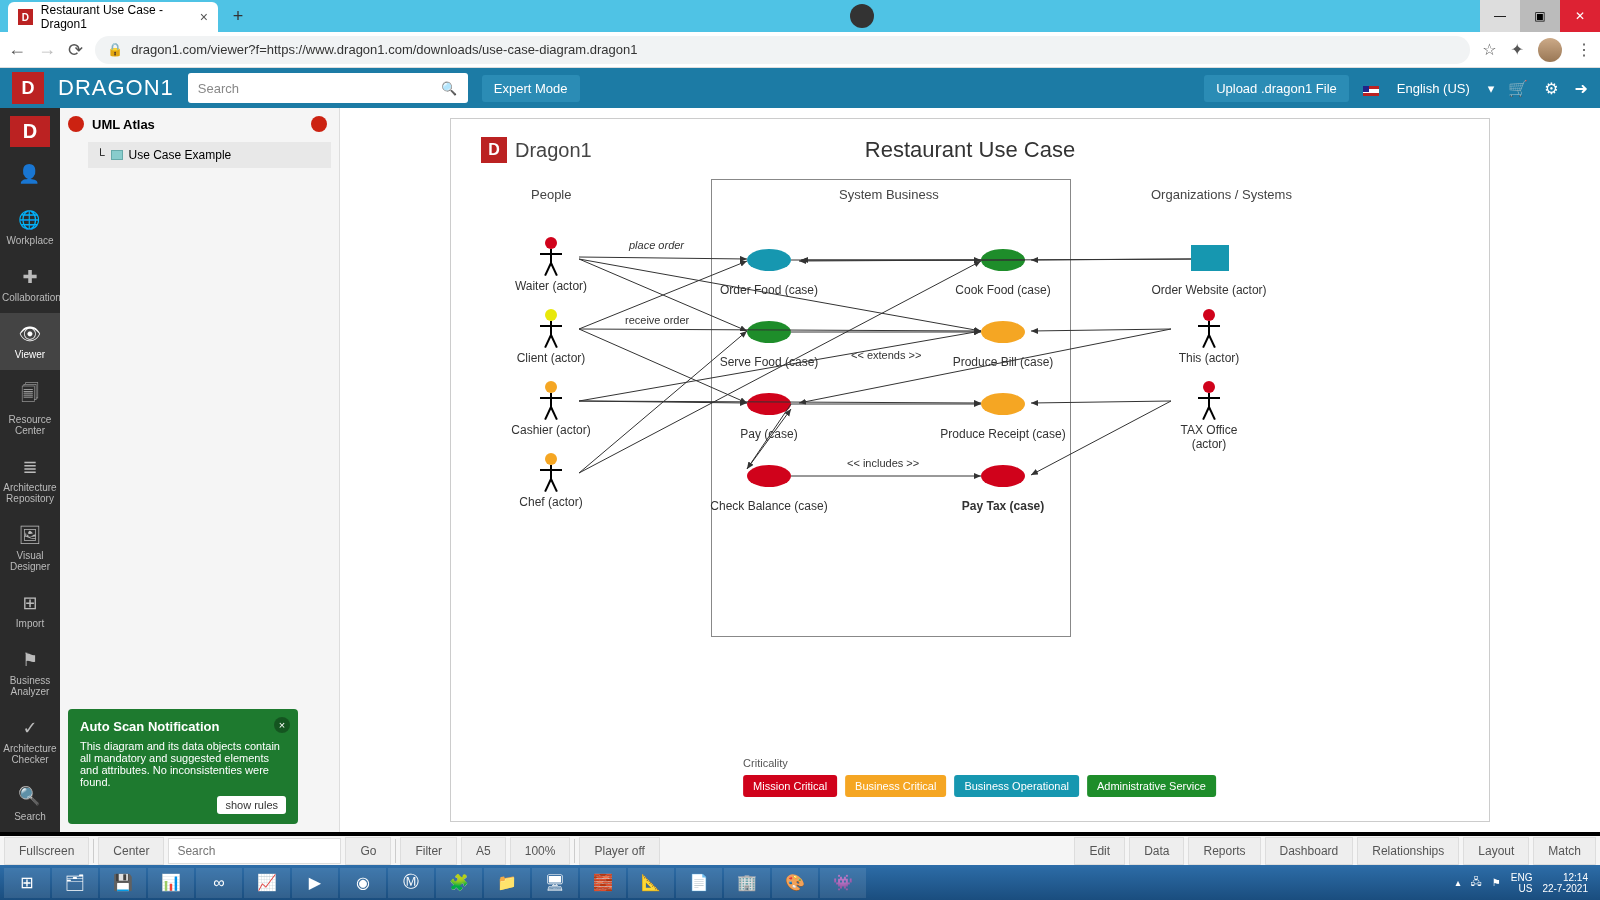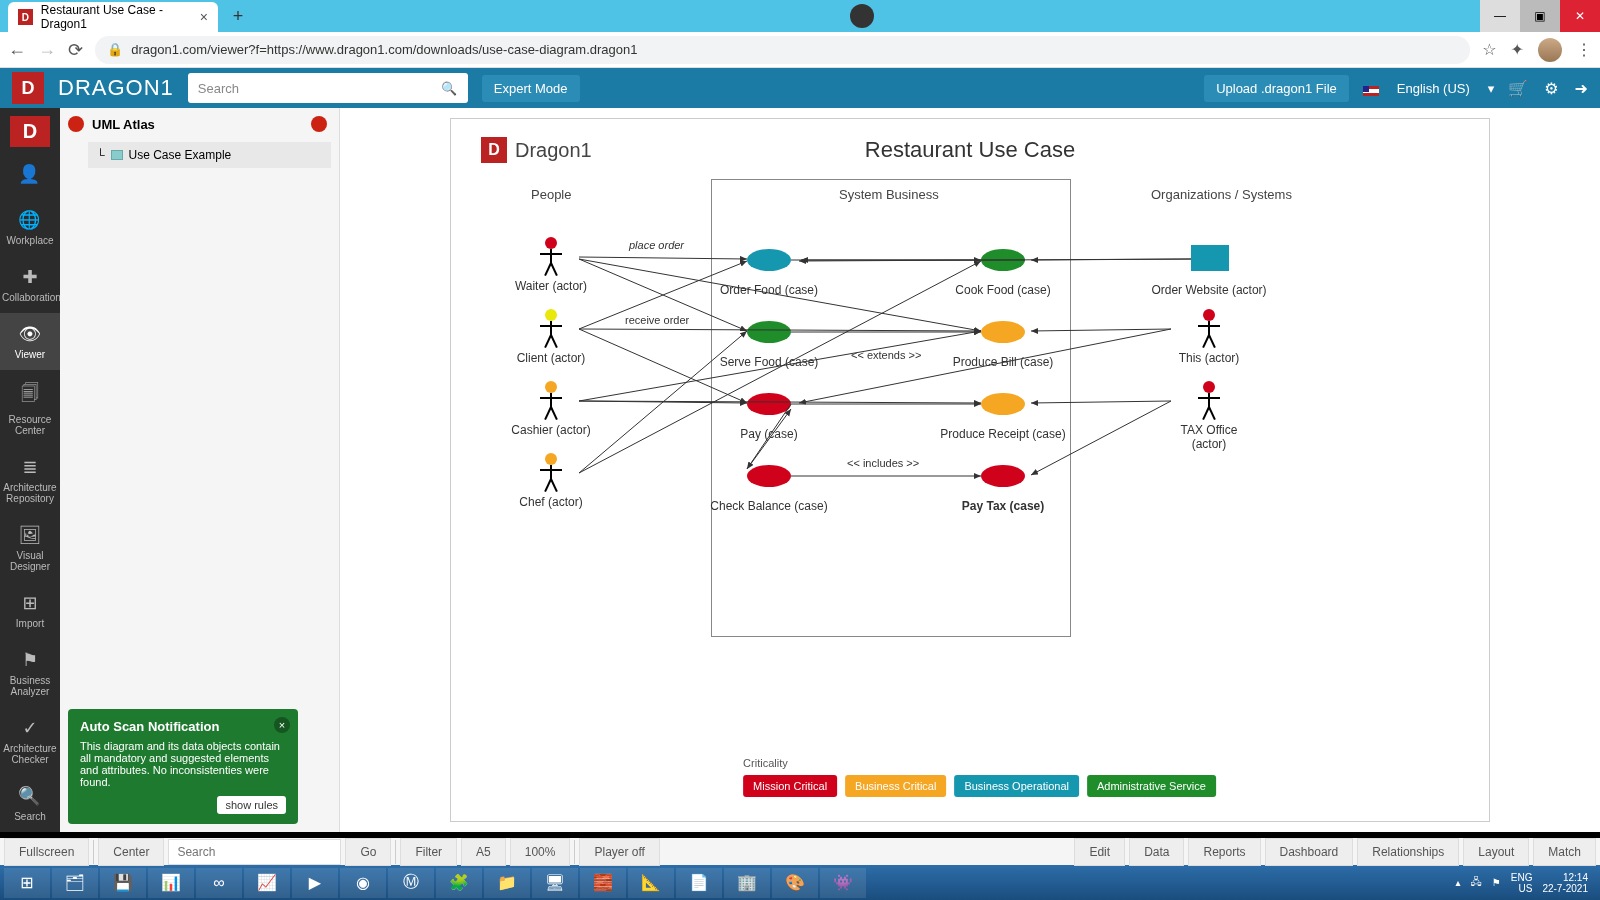--- a/index.html
+++ b/index.html
@@ -56,21 +56,21 @@
 
 .notif { position: absolute; left: 8px; bottom: 8px; width: 230px; background: #1e7a2f; color: #fff; border-radius: 4px; padding: 10px 12px; font-size: 11px; }
 .notif .nt { font-weight: bold; font-size: 13px; margin-bottom: 6px; }
 .notif .nx { position: absolute; right: 8px; top: 8px; width: 16px; height: 16px; border-radius: 50%; background: rgba(0,0,0,.3); display: flex; align-items: center; justify-content: center; font-size: 11px; }
 .notif button { background: #fff; color: #333; border: none; border-radius: 3px; padding: 3px 8px; font-size: 11px; margin-top: 8px; float: right; }
 
 .canvaswrap { flex: 1; padding: 10px 110px 10px 110px; overflow: hidden; }
 .canvas { width: 100%; height: 100%; border: 1px solid #ccc; background: #fff; position: relative; }
 
 
-.bottombar { height: 33px; background: #f5f5f5; border-top: 6px solid #000000; display: flex; align-items: center; font-size: 12px; color: #555; padding: 0 4px; gap: 4px; }
+.bottombar { height: 33px; background: #f5f5f5; border-top: 4px solid #000000; display: flex; align-items: center; font-size: 12px; color: #555; padding: 0 4px; gap: 4px; }
 .bottombar .btn { padding: 6px 14px; background: #eee; border: 1px solid #ddd; }
 .bottombar .sep { width: 1px; height: 24px; background: #ccc; }
 .bottombar input { flex: 0 0 160px; height: 26px; border: 1px solid #ddd; padding: 0 8px; font-size: 12px; }
 .bottombar .spacer { flex: 1; }
 
 
 .taskbar { height: 35px; background: linear-gradient(#2d6da8, #1a4d7e); display: flex; align-items: center; padding: 0 4px; gap: 2px; }
 .taskbar .tb { width: 46px; height: 30px; background: rgba(255,255,255,.1); display: flex; align-items: center; justify-content: center; font-size: 16px; color: #fff; }
 .taskbar .tray { margin-left: auto; color: #fff; font-size: 10px; display: flex; gap: 10px; align-items: center; padding-right: 8px; text-align: right; }
 

